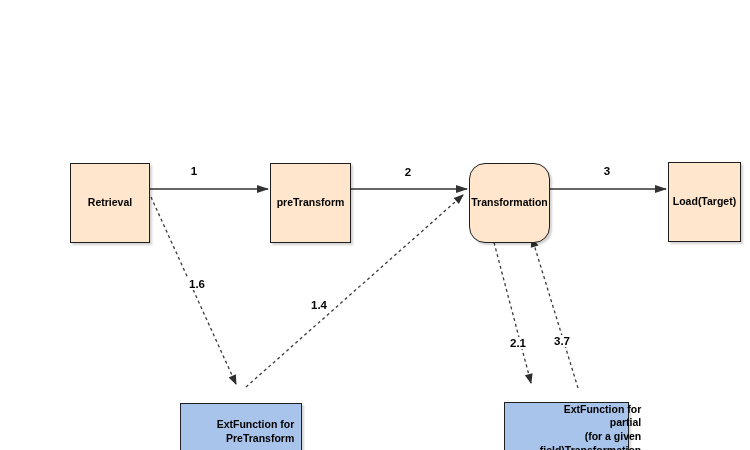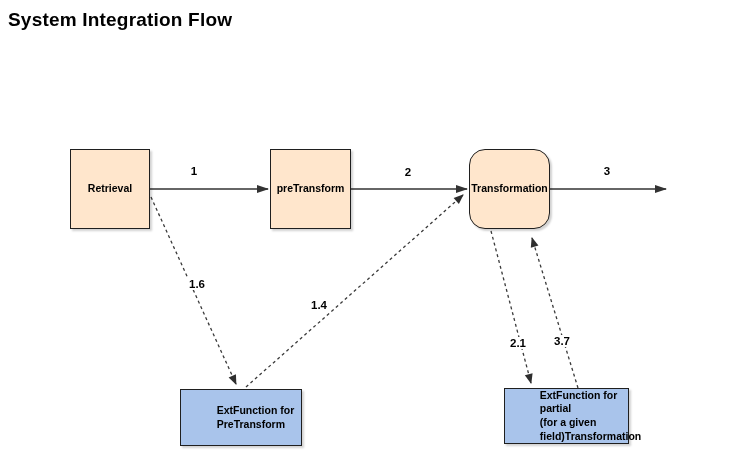--- a/index.html
+++ b/index.html
@@ -18,26 +18,27 @@
     font-weight:700;
     color:#000;
     letter-spacing:0.2px;
   }
   .edges{position:absolute;left:0;top:0;}
   .node{
     position:absolute;
     box-sizing:border-box;
     border:1.5px solid #1f1f1f;
     display:flex;align-items:center;justify-content:center;
-    text-align:left;
+    text-align:right;
     font-weight:700;
     font-size:10.5px;
     line-height:1.3;
     color:#000;
     box-shadow:2px 2px 2px rgba(0,0,0,0.18);
+    margin-top:14px;
   }
   .node-label{white-space:pre-line;padding:0 2px;}
   #n-retrieval{left:70px;top:149px;width:80px;height:80px;}
   #n-pretransform{left:270px;top:149px;width:81px;height:80px;}
   #n-transformation{left:469px;top:149px;width:81px;height:80px;}
   #n-load{left:668px;top:148px;width:73px;height:80px;}
   #n-ext1{left:180px;top:389px;width:122px;height:57px;}
   #n-ext2{left:504px;top:388px;width:125px;height:56px;}
   .edge-label{
     position:absolute;
@@ -48,21 +49,20 @@
     background:#ffffff;
     padding:0 2px;
     white-space:nowrap;
   }
 </style>
 </head>
 <body>
 
 <div class="canvas">
 
-  <h1 class="title">System Integration Flow</h1>
 
   <svg class="edges" width="750" height="450" viewBox="0 0 750 450">
     <defs>
       <marker id="arrowSolid" markerUnits="userSpaceOnUse" markerWidth="14" markerHeight="12" refX="12" refY="5" orient="auto">
         <path d="M1,1 L13,5 L1,9 Z" fill="#333333"></path>
       </marker>
       <marker id="arrowDash" markerUnits="userSpaceOnUse" markerWidth="12" markerHeight="10" refX="10" refY="4.5" orient="auto">
         <path d="M1,0.5 L11,4.5 L1,8.5 Z" fill="#2e2e2e"></path>
       </marker>
     </defs>
@@ -79,20 +79,23 @@
 
   <div class="node" id="n-retrieval" style="background-color: rgb(255, 230, 204);">
     <span class="node-label">Retrieval</span>
   </div>
   <div class="node" id="n-pretransform" style="background-color: rgb(255, 230, 204);">
     <span class="node-label">preTransform</span>
   </div>
   <div class="node" id="n-transformation" style="background-color: rgb(255, 230, 204); border-radius: 16px;">
     <span class="node-label">Transformation</span>
   </div>
+  <div class="node" id="n-load" style="background-color: rgb(255, 230, 204);">
+    <span class="node-label">Load(Target)</span>
+  </div>
   <div class="node" id="n-ext1" style="background-color: rgb(169, 196, 235); padding-left: 29px;">
     <span class="node-label">ExtFunction for
 PreTransform</span>
   </div>
   <div class="node" id="n-ext2" style="background-color: rgb(169, 196, 235); padding-left: 48px;">
     <span class="node-label">ExtFunction for partial
 (for a given
 field)Transformation</span>
   </div>
 

